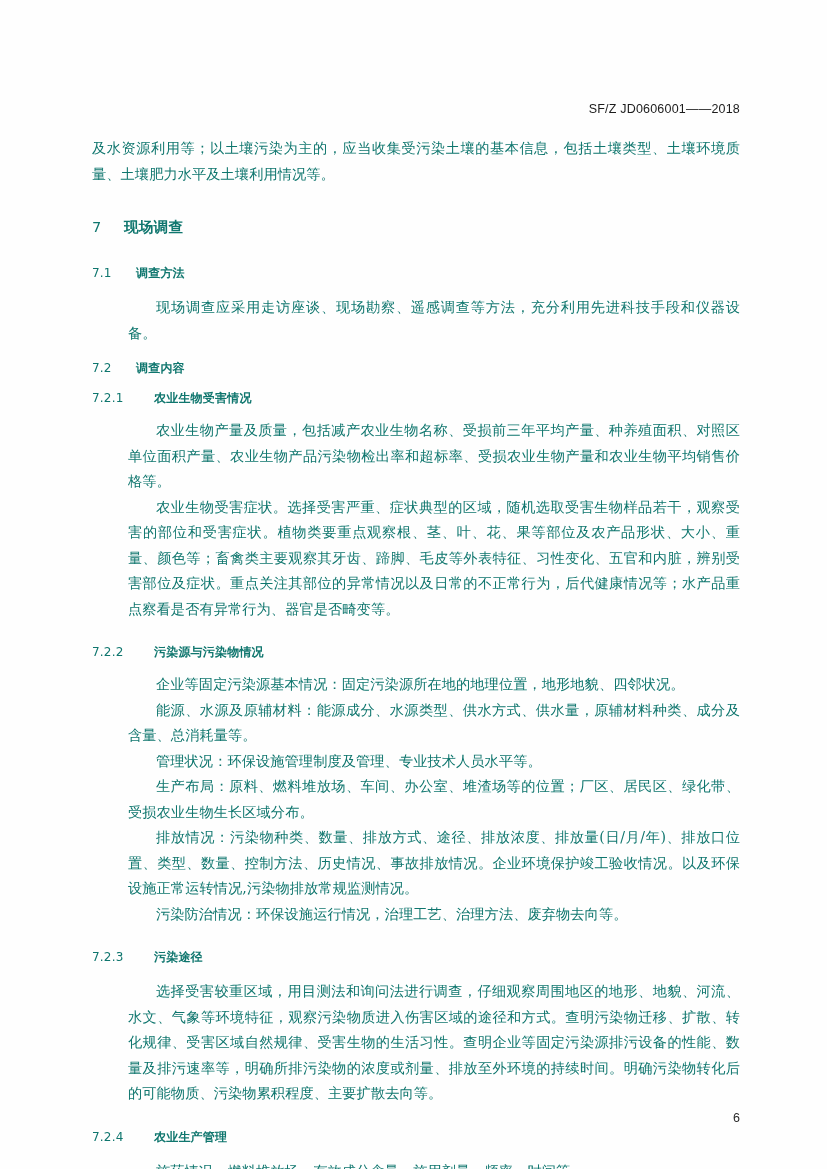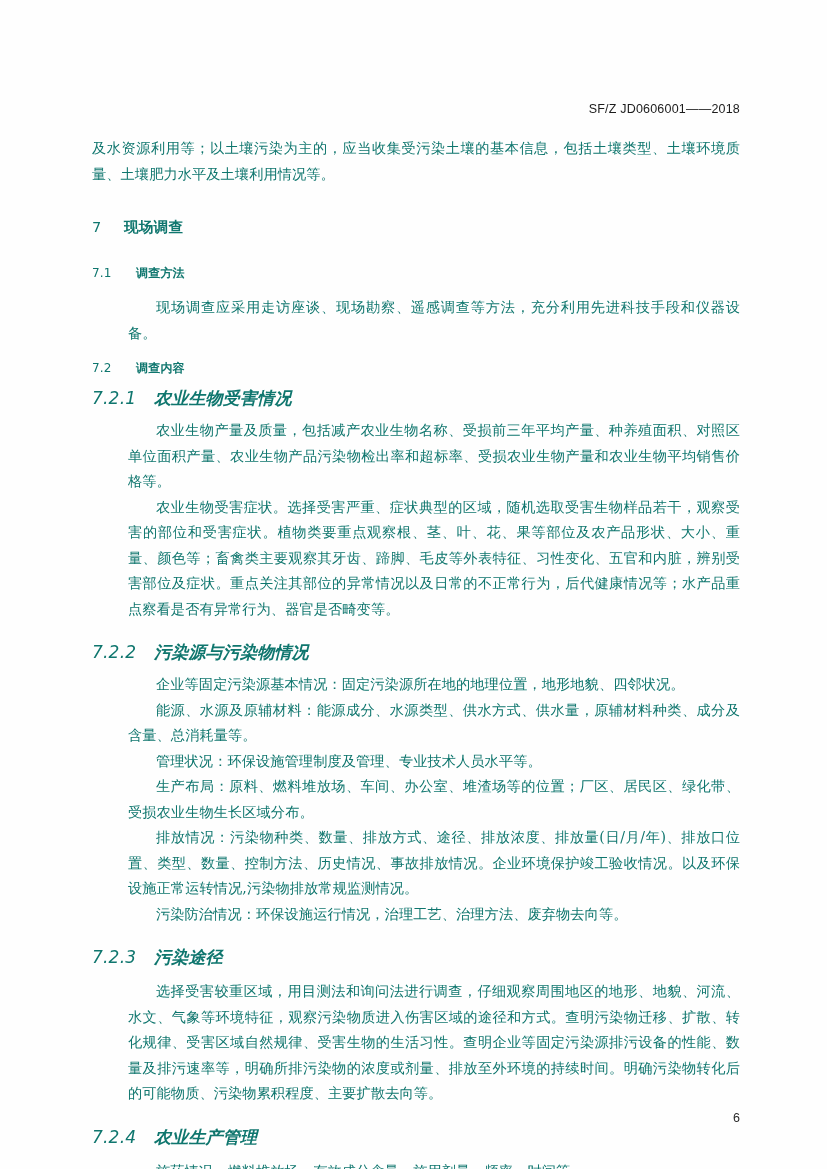--- a/index.html
+++ b/index.html
@@ -68,23 +68,22 @@
   }
   h2.h-l1 {
     font-size: 14.6px;
     line-height: 24px;
   }
   h3.h-l2 {
     font-size: 12px;
     line-height: 24px;
   }
   h4.h-l3 {
-    font-size: 17px;
+    font-size: 12px;
     line-height: 24px;
-    font-style: italic;
   }
   .num {
     display: inline-block;
     font-weight: normal;
     font-family: "DejaVu Sans", "Liberation Sans", sans-serif;
   }
   h2.h-l1 .num { min-width: 32px; font-weight: normal; }
   h3.h-l2 .num { min-width: 44px; font-weight: normal; }
   h4.h-l3 .num { min-width: 62px; font-weight: normal; }
   .htext { font-weight: bold; }

